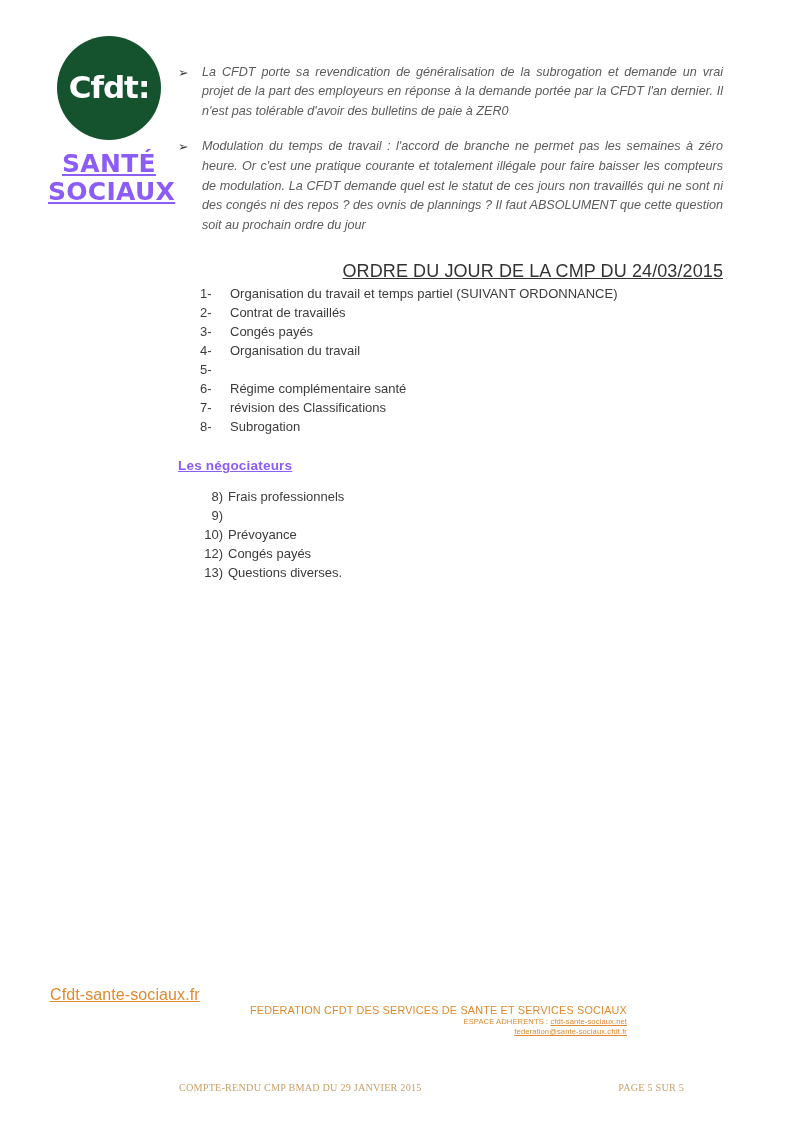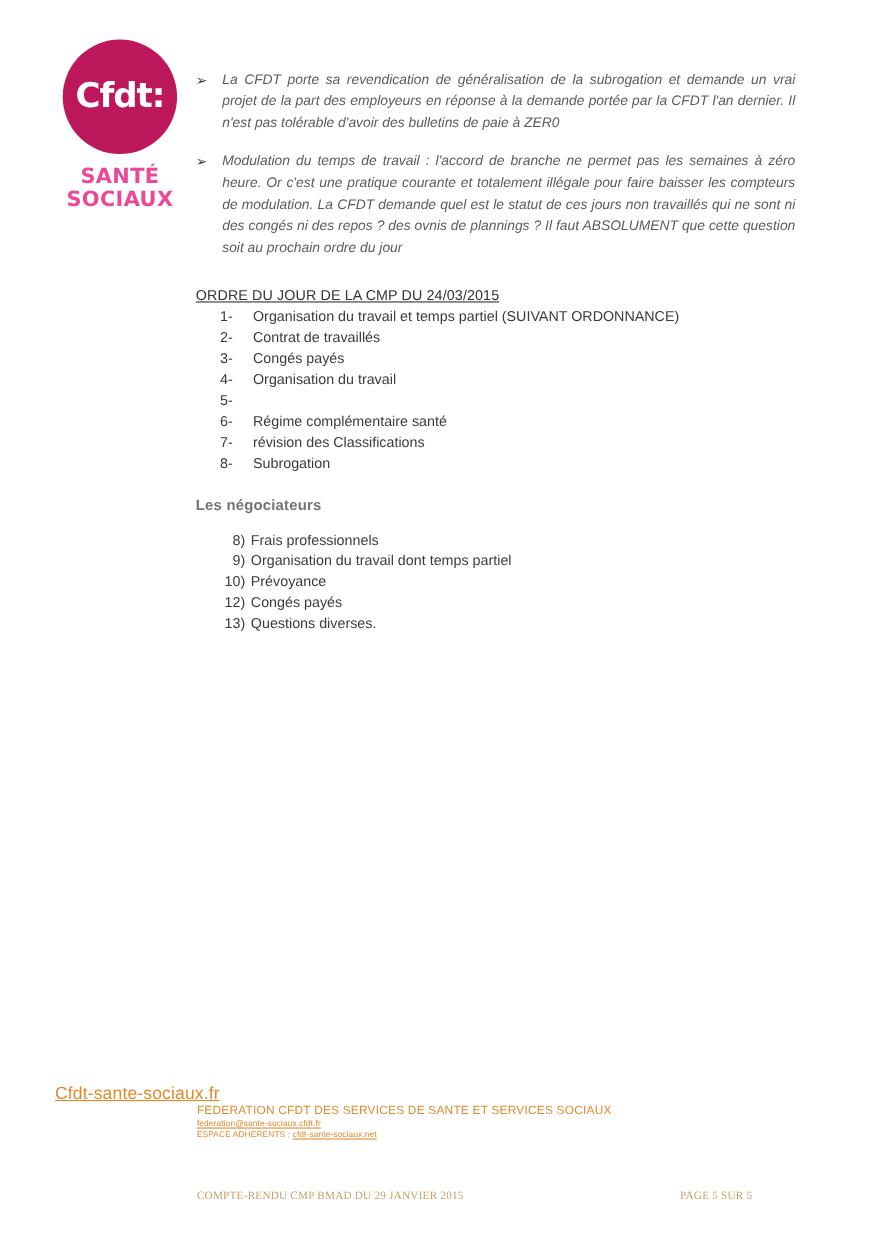--- a/index.html
+++ b/index.html
@@ -27,42 +27,43 @@
     left: 48px;
     top: 36px;
     width: 122px;
     text-align: center;
   }
   .logo-circle {
     width: 104px;
     height: 104px;
     margin: 0 auto;
     border-radius: 50%;
-    background: #be185d;
+    background: #14532d;
     display: flex;
     align-items: center;
     justify-content: center;
   }
   .logo-word {
     color: #ffffff;
     font-family: "DejaVu Sans", sans-serif;
     font-weight: bold;
     font-size: 31px;
     letter-spacing: -1px;
     line-height: 1;
     margin-top: -2px;
   }
   .logo-sub {
     margin-top: 10px;
-    color: #ec4899;
+    color: #8b5cf6;
     font-family: "DejaVu Sans", sans-serif;
     font-weight: bold;
-    font-size: 19px;
+    font-size: 25px;
     line-height: 1.12;
     letter-spacing: 0.3px;
+    text-decoration: underline;
   }
 
   
   .content {
     position: absolute;
     left: 178px;
     top: 50px;
     width: 545px;
   }
 
@@ -83,24 +84,25 @@
     font-style: normal;
     font-size: 12.5px;
     color: #3a3a3a;
     font-family: "DejaVu Sans", sans-serif;
     line-height: 19.6px;
   }
 
   .odj-title {
     margin-top: 26px;
     margin-bottom: 2px;
-    font-size: 13px;
+    font-size: 18px;
     color: #333333;
     text-decoration: underline;
     letter-spacing: 0.1px;
+    text-align: right;
   }
 
   ol.odj-list, ol.neg-list {
     list-style: none;
     margin: 0;
     padding: 0;
   }
   ol.odj-list { margin-left: 22px; }
   ol.odj-list li {
     font-size: 13px;
@@ -112,22 +114,23 @@
     width: 30px;
     flex: 0 0 30px;
     text-align: left;
   }
 
   .neg-title {
     margin-top: 22px;
     margin-bottom: 14px;
     font-weight: bold;
     font-size: 13.5px;
-    color: #737373;
+    color: #8b5cf6;
     letter-spacing: 0.2px;
+    text-decoration: underline;
   }
   ol.neg-list { margin-left: 18px; }
   ol.neg-list li {
     font-size: 13px;
     color: #3b3b3b;
     line-height: 19px;
     display: flex;
   }
   ol.neg-list li .num {
     width: 32px;
@@ -142,24 +145,25 @@
     position: absolute;
     left: 50px;
     top: 986px;
     font-size: 16px;
     color: #E08A2E;
     text-decoration: underline;
     letter-spacing: 0.1px;
   }
   .fed-block {
     position: absolute;
-    left: 179px;
+    left: 197px;
     top: 1003px;
     color: #E08A2E;
     width: 430px;
+    text-align: right;
   }
   .fed-title {
     font-size: 10.8px;
     letter-spacing: 0.2px;
     line-height: 14px;
     color: #E08A2E;
   }
   .fed-line {
     font-size: 7.6px;
     line-height: 10.4px;
@@ -244,21 +248,20 @@
 
     <div class="neg-title">Les négociateurs</div>
 
     <ol class="neg-list">
       <li>
           <span class="num">8)</span>
           <span>Frais professionnels</span>
         </li>
       <li>
           <span class="num">9)</span>
-          <span>Organisation du travail dont temps partiel</span>
         </li>
       <li>
           <span class="num">10)</span>
           <span>Prévoyance</span>
         </li>
       <li>
           <span class="num">12)</span>
           <span>Congés payés</span>
         </li>
       <li>
@@ -266,22 +269,22 @@
           <span>Questions diverses.</span>
         </li>
     </ol>
 
   </div>
 
   <a class="site-link" href="#">Cfdt-sante-sociaux.fr</a>
 
   <div class="fed-block">
     <div class="fed-title">FEDERATION CFDT DES SERVICES DE SANTE ET SERVICES SOCIAUX</div>
+    <div class="fed-line"><span>ESPACE ADHERENTS :</span> <a class="u" href="#" style="color:inherit">cfdt-sante-sociaux.net</a></div>
     <div class="fed-line"><a class="u" href="#" style="color:inherit">federation@sante-sociaux.cfdt.fr</a></div>
-    <div class="fed-line"><span>ESPACE ADHERENTS :</span> <a class="u" href="#" style="color:inherit">cfdt-sante-sociaux.net</a></div>
   </div>
 
   <div class="bottom-bar">
     <span>COMPTE-RENDU CMP BMAD DU 29 JANVIER 2015</span>
     <span>PAGE 5 SUR 5</span>
   </div>
 
 </div>
 
 </body></html>

